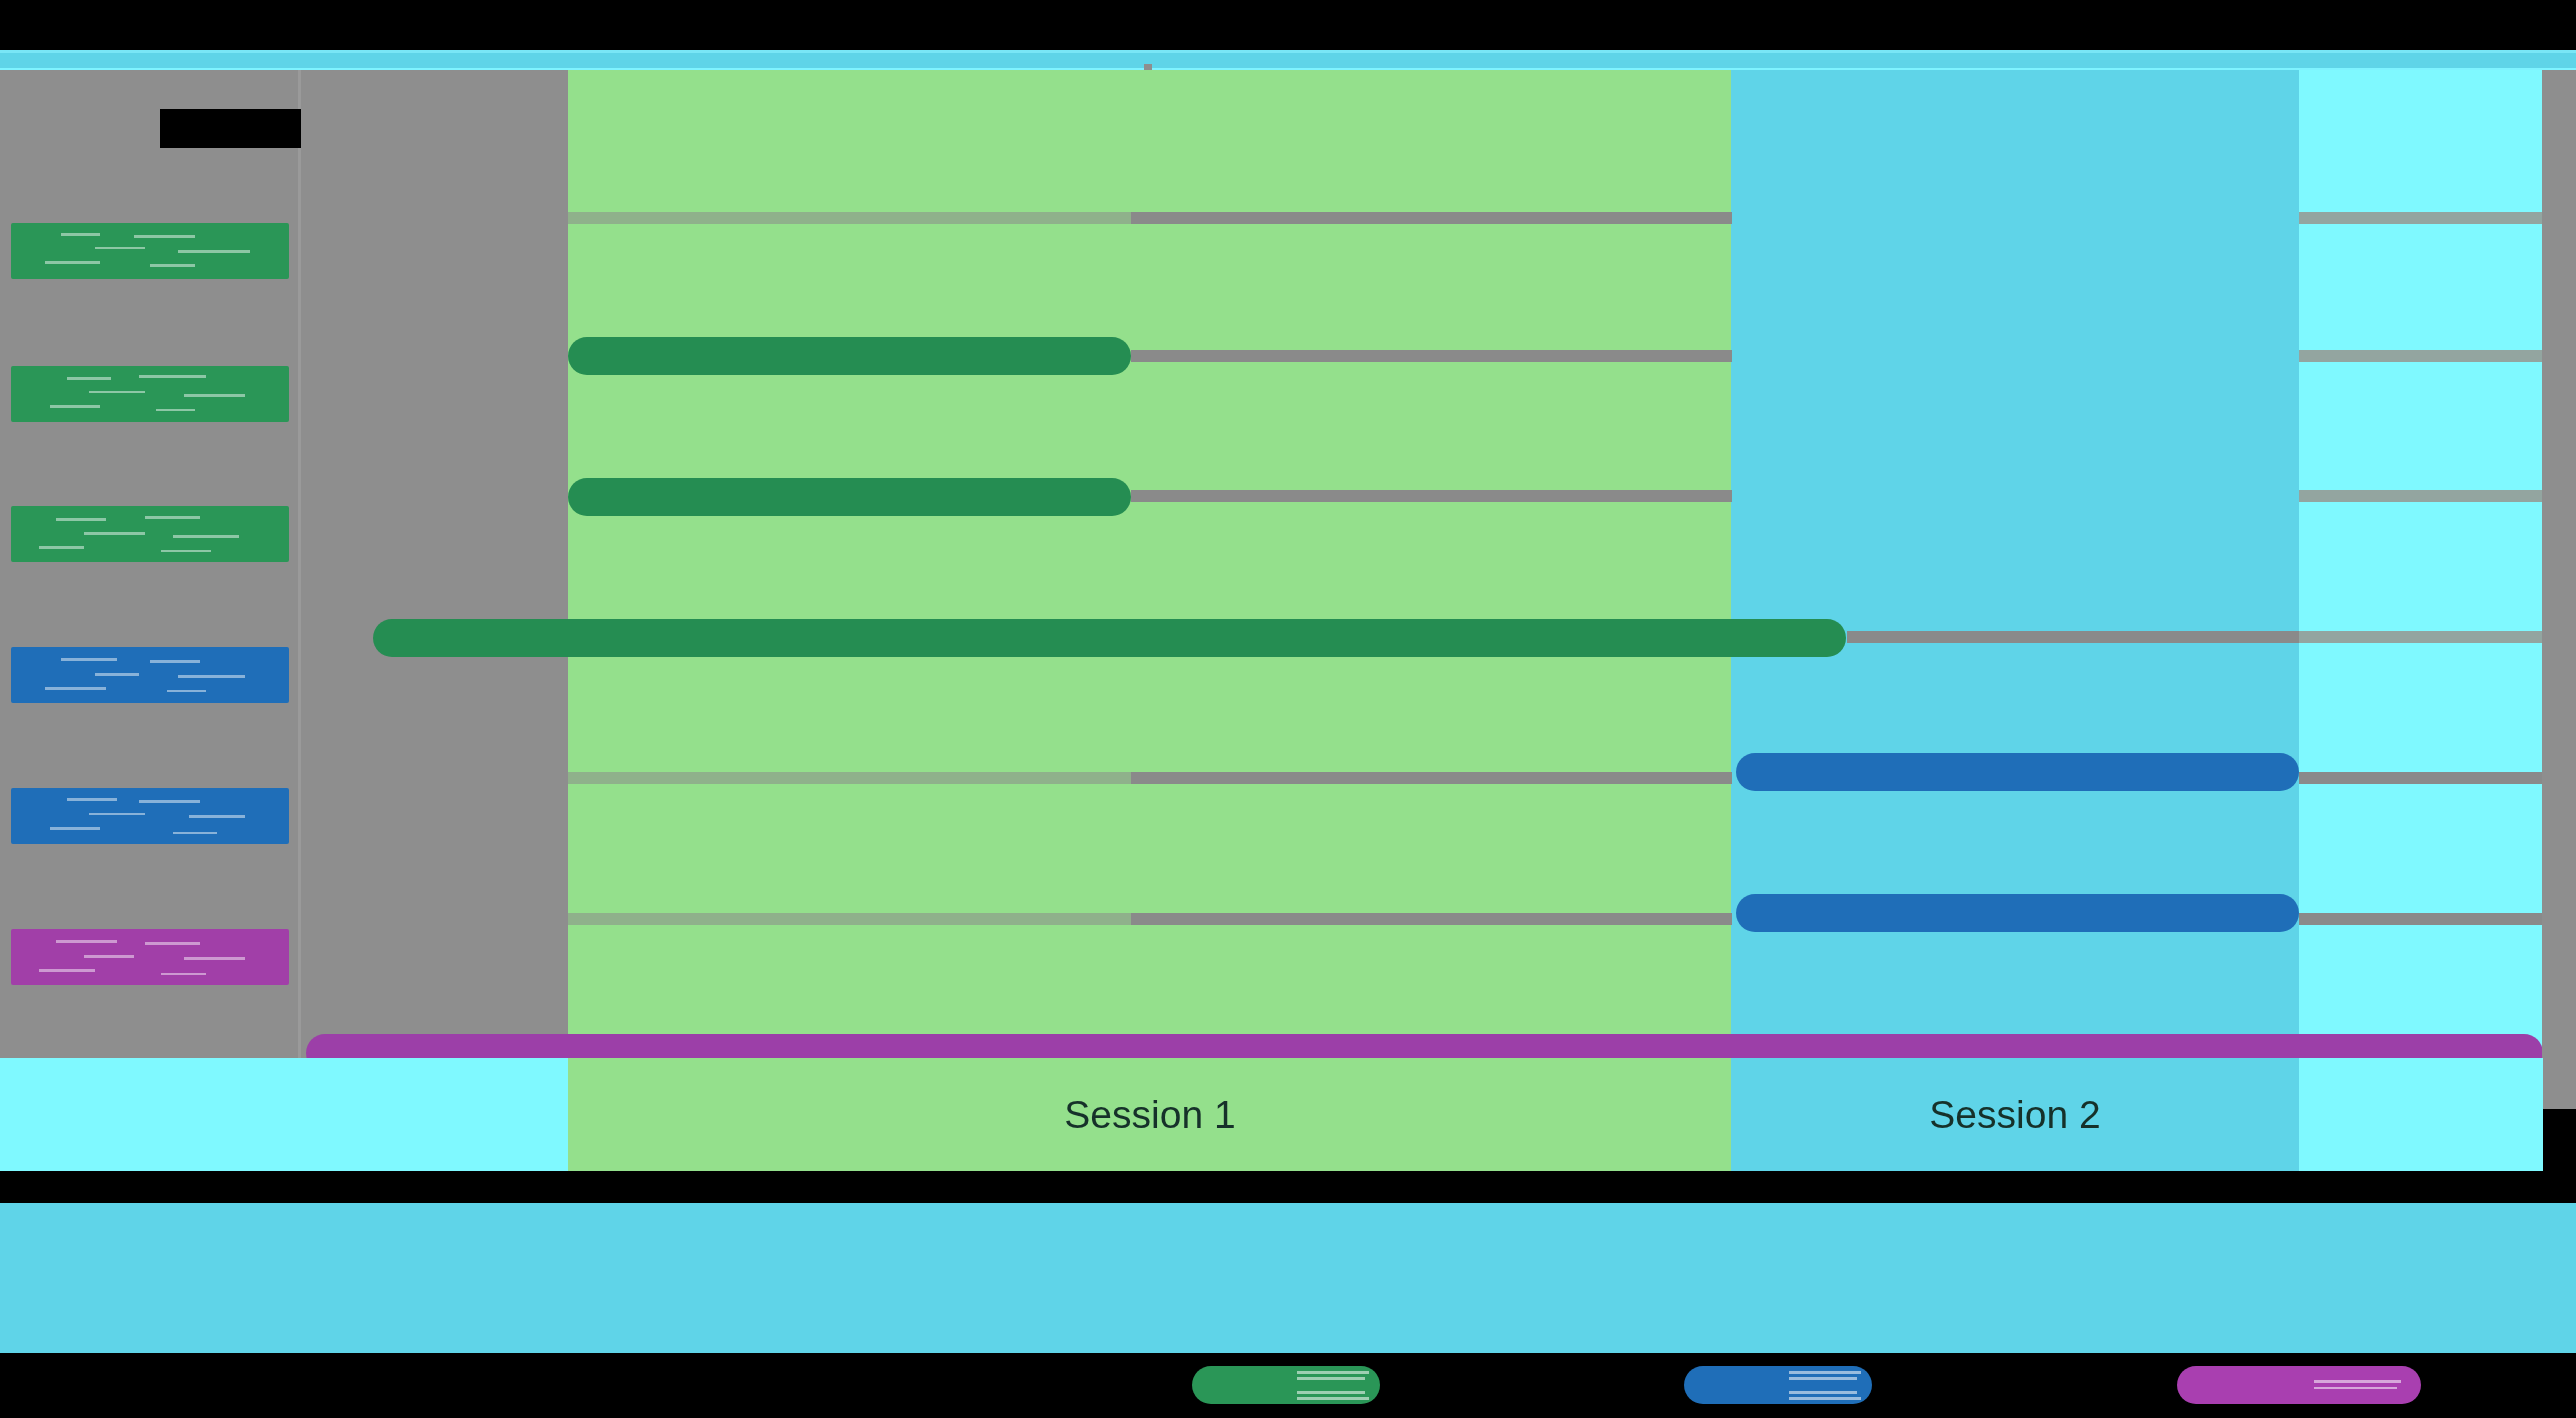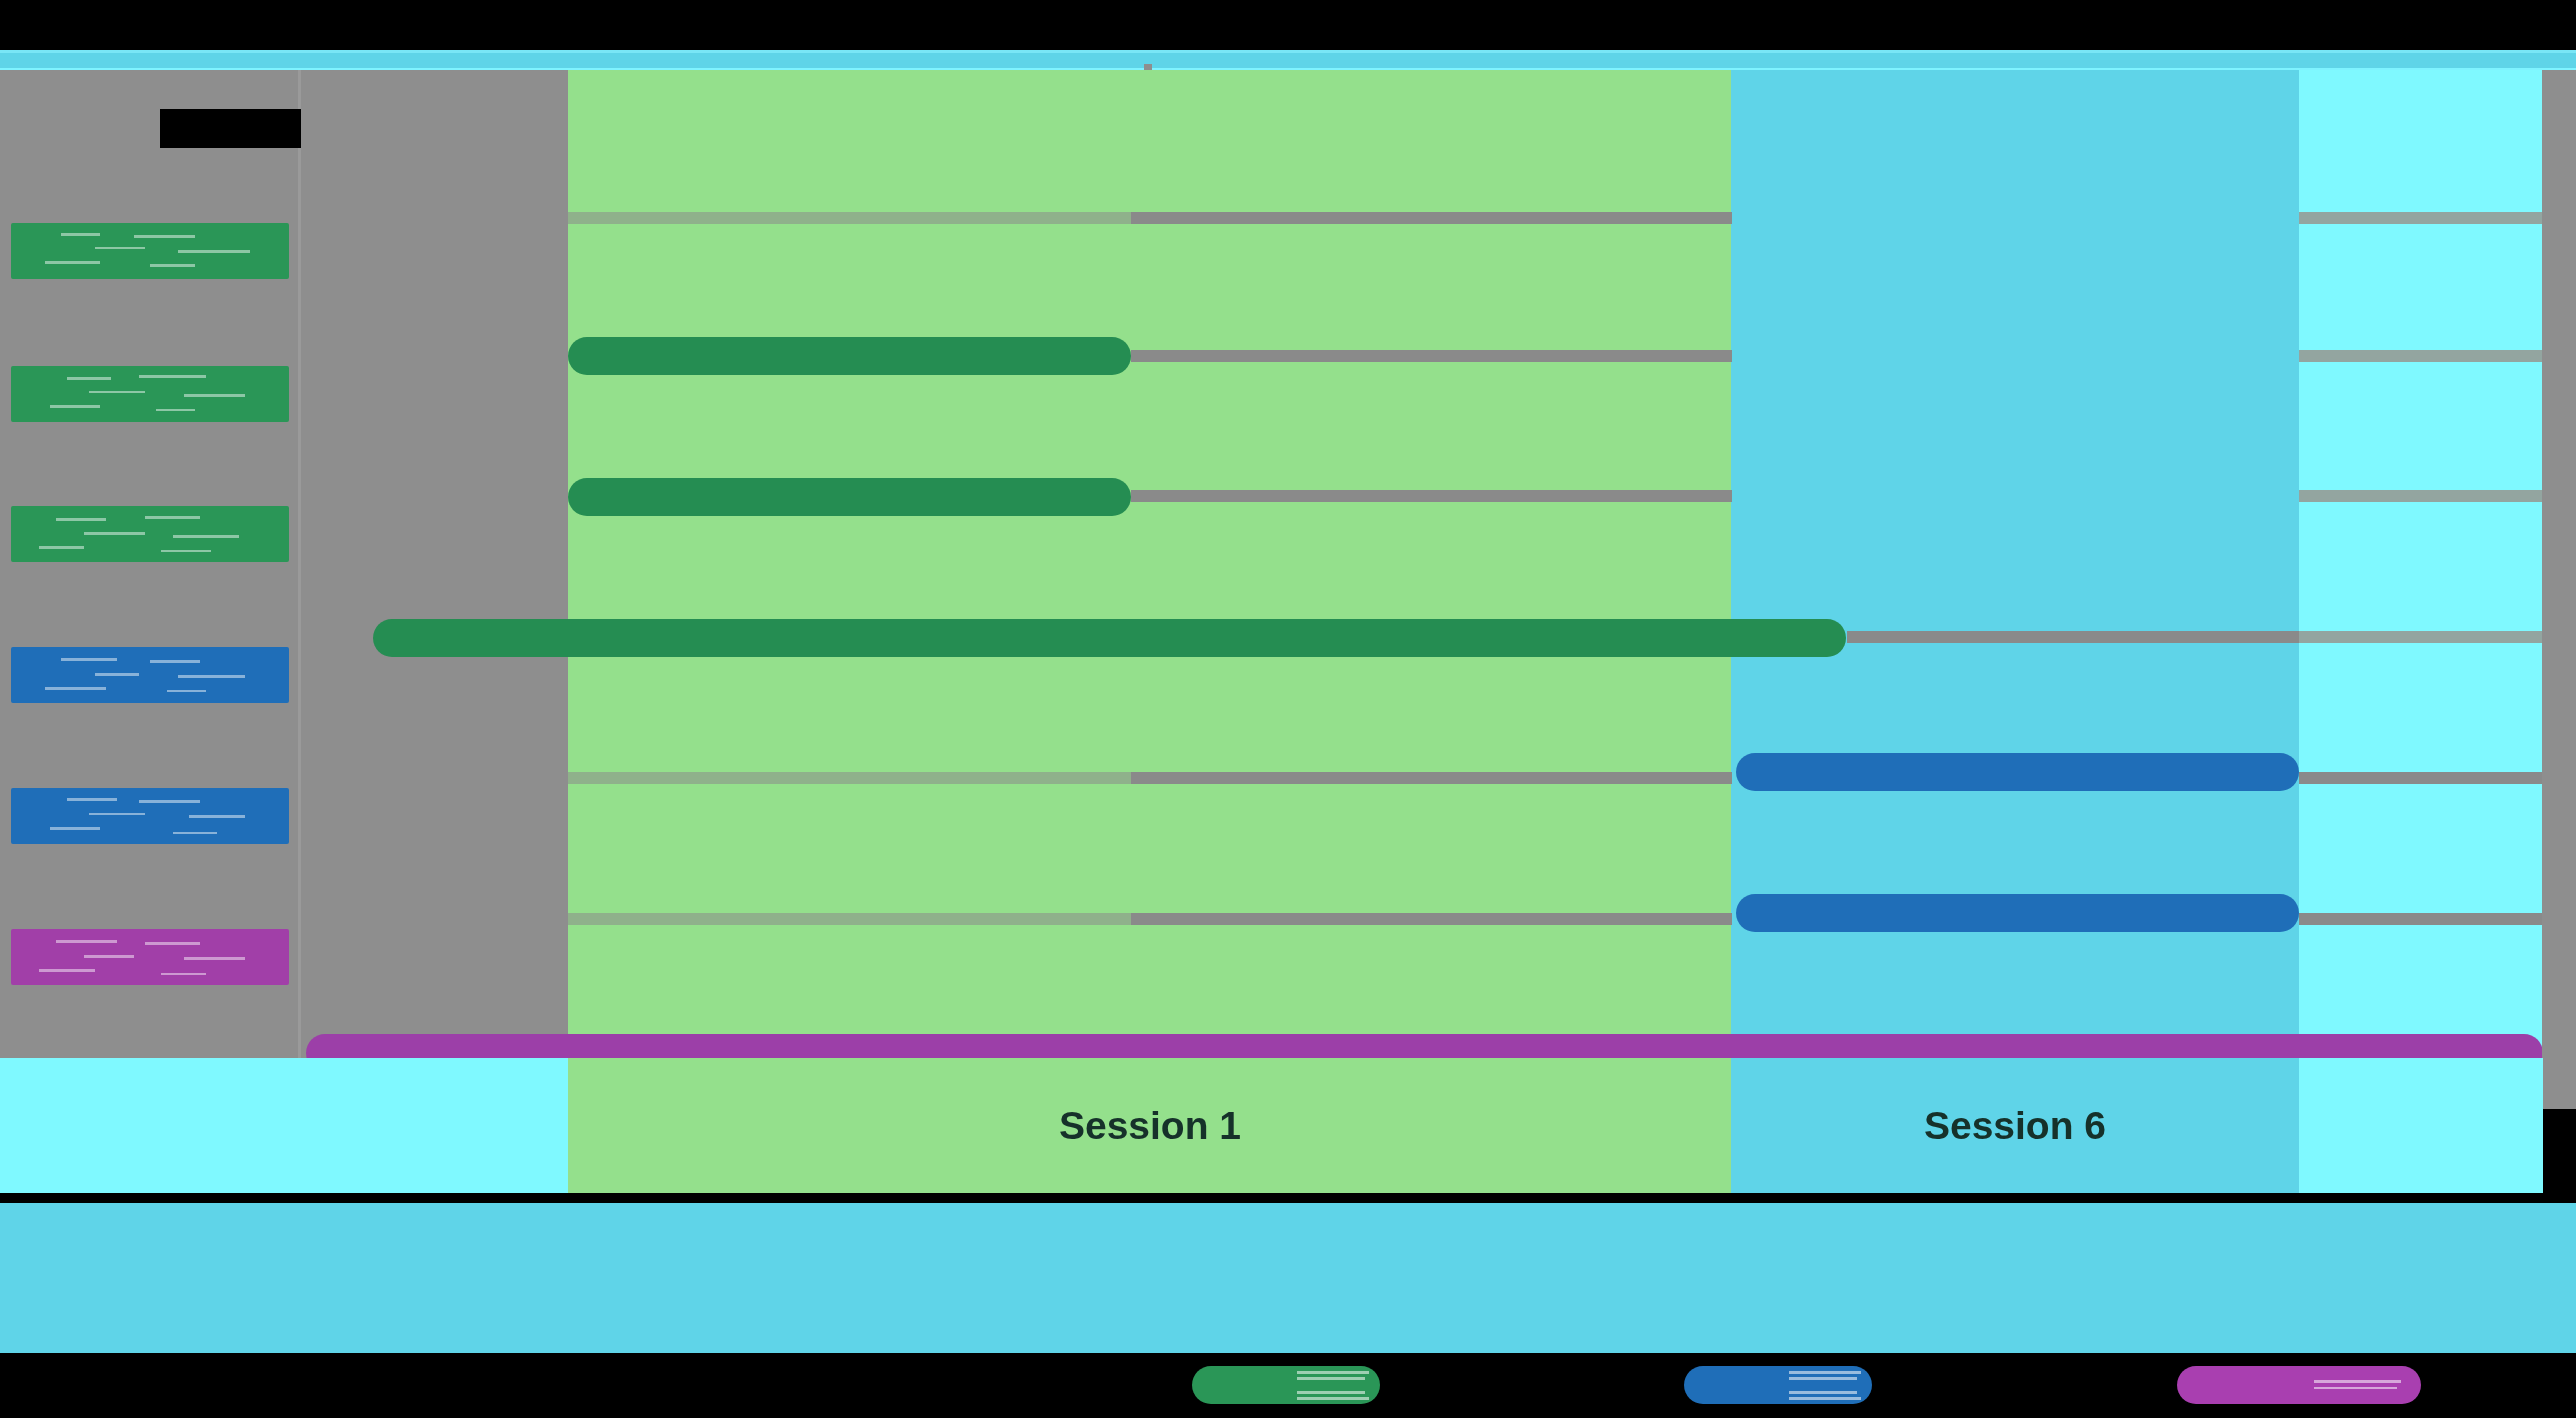--- a/index.html
+++ b/index.html
@@ -45,21 +45,21 @@
   .rowline{position:absolute;height:12.2px;background:#8a8a8a;}
   .rowline.light{background:#93a5a0;}
 
   
   .bar{position:absolute;height:38px;border-radius:20.6px;}
   .bar-green{background:#258d52;}
   .bar-blue{background:#1f6eb8;}
   .bar-magenta{background:#9c3fa8;}
 
   
-  #footer-row{position:absolute;left:0;top:1058px;width:2576px;height:135px;font-weight:bold;}
+  #footer-row{position:absolute;left:0;top:1058px;width:2576px;height:113px;}
   .footer-band{position:absolute;top:0;bottom:0;}
   .footer-label{
     position:absolute;top:0;bottom:0;display:flex;align-items:center;justify-content:center;
     font-size:39px;color:#16312a;
   }
   #footer-left{position:absolute;left:0;top:0;width:568px;bottom:0;background:#7ff9ff;}
 
   
   #lower-cyan{position:absolute;left:0;top:1203px;width:2576px;height:150px;background:#5fd4e8;}
 
@@ -197,21 +197,21 @@
   <div class="thumb"></div>
 </div>
 
 <div id="footer-row">
   <div id="footer-left"></div>
 
   <div class="footer-band" style="left:568px;width:1164px;background:#94e08c;"></div>
   <div class="footer-label" style="left:568px;width:1164px;">Session 1</div>
 
   <div class="footer-band" style="left:1731px;width:568px;background:#5fd4e8;"></div>
-  <div class="footer-label" style="left:1731px;width:568px;">Session 6</div>
+  <div class="footer-label" style="left:1731px;width:568px;">Session 2</div>
 
   <div class="footer-band" style="left:2299px;width:244px;background:#7ff9ff;"></div>
 </div>
 
 <div id="lower-cyan"></div>
 
 <div id="legend-bar">
 
   <div class="legend-item lg-green" style="left:1192px;width:188px;">
     <span class="streaks">

